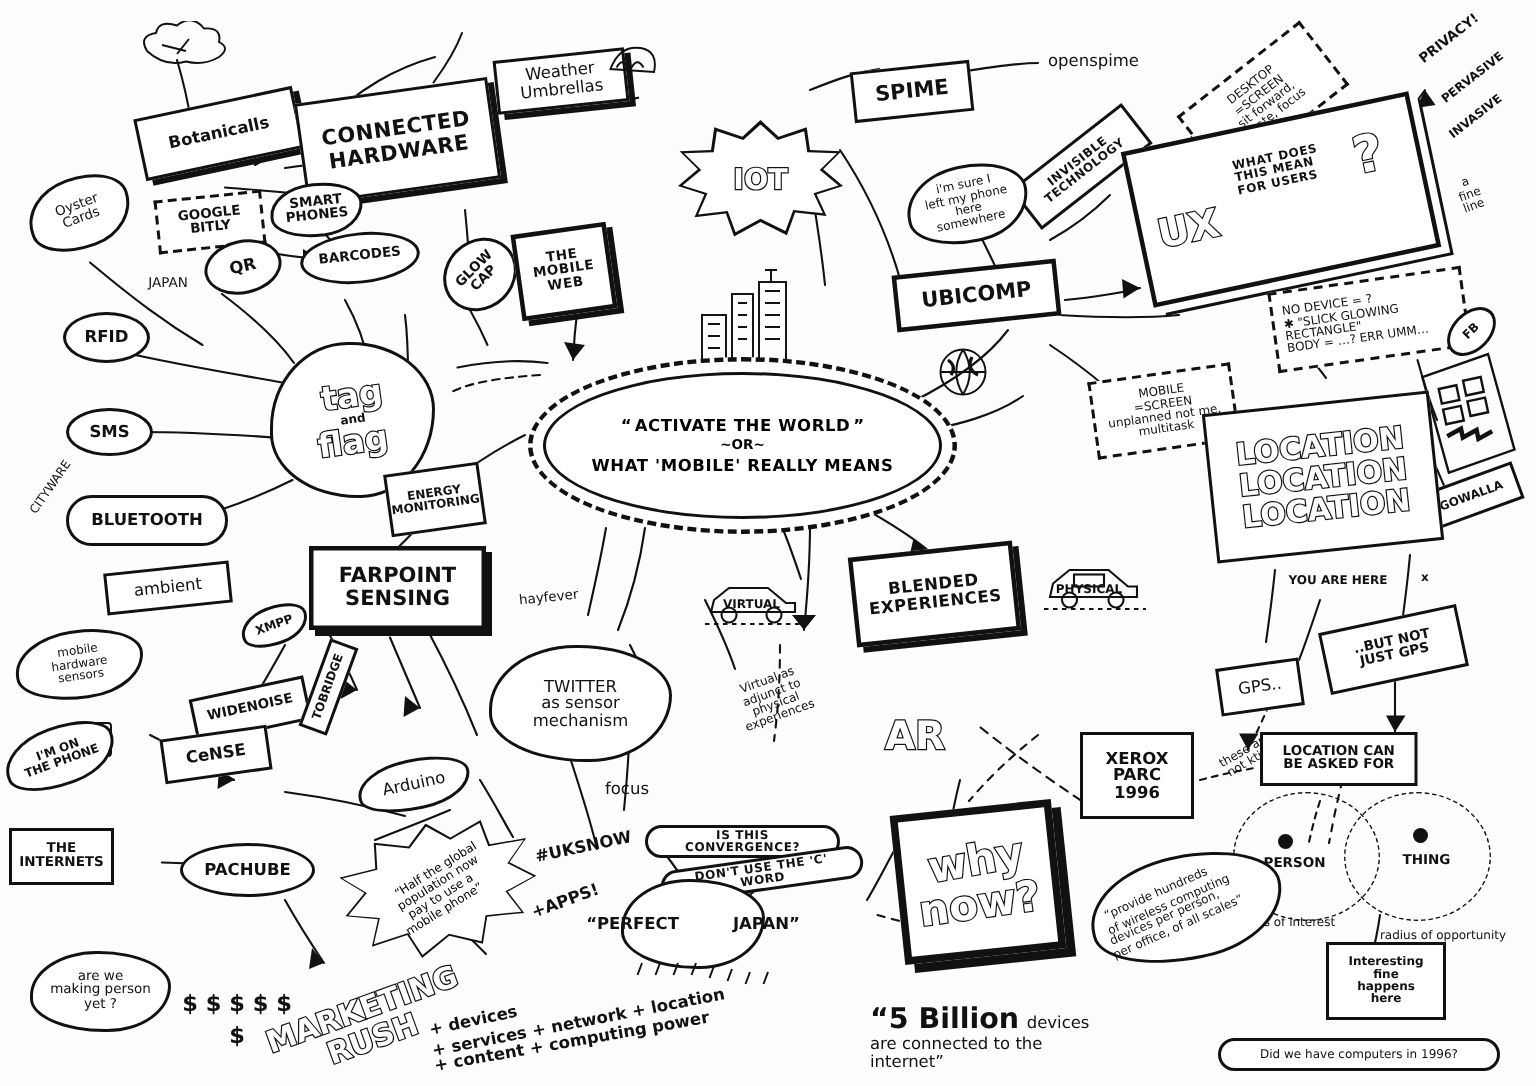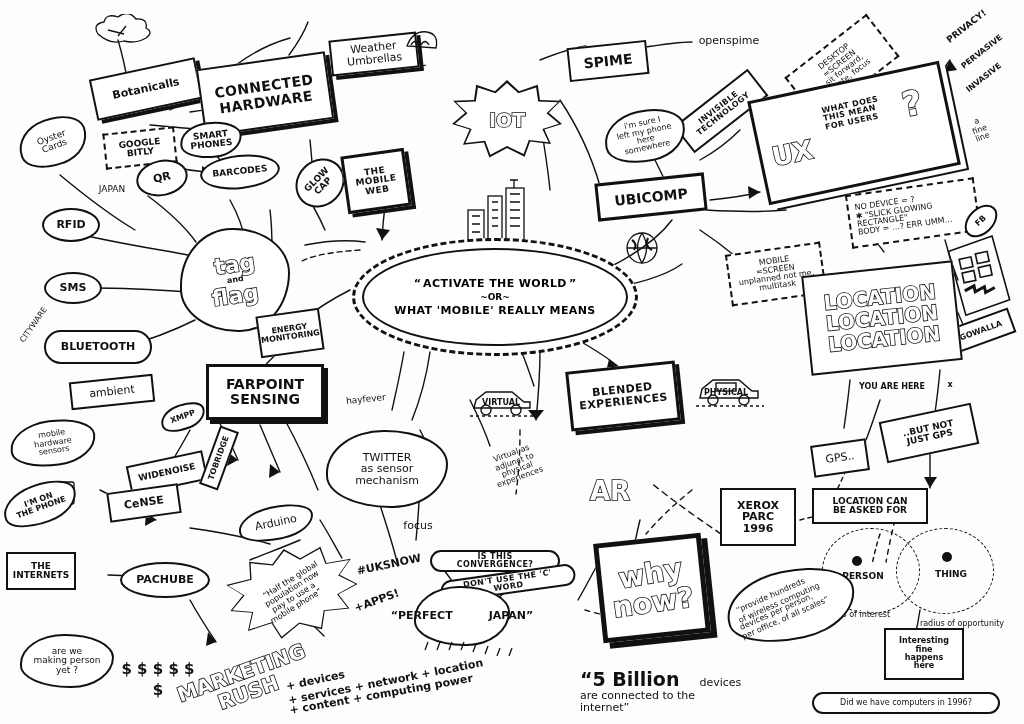--- a/index.html
+++ b/index.html
@@ -591,21 +591,21 @@
     <span>XEROX</span>
     <span>PARC</span>
     <span>1996</span>
   </div>
 
   <div class="n bare rot-30 xs" style="left:806px;top:490px;width:52px;height:28px;flex-direction:column;">
     <span>these are</span>
     <span>not kties</span>
   </div>
 
-  <div class="n box sm b" style="left:812px;top:488px;width:116px;height:36px;flex-direction:column;">
+  <div class="n box sm b" style="left:840px;top:488px;width:105px;height:36px;flex-direction:column;">
     <span>LOCATION CAN</span>
     <span>BE ASKED FOR</span>
   </div>
 
   <div class="n" style="left:822px;top:528px;width:98px;height:86px;border:1.6px dashed #111;border-radius:50%;background:transparent;"></div>
   <div class="n" style="left:896px;top:528px;width:98px;height:86px;border:1.6px dashed #111;border-radius:50%;background:transparent;"></div>
   <div class="n bare" style="left:852px;top:556px;width:10px;height:10px;background:#111;border-radius:50%;"></div>
   <div class="n bare" style="left:942px;top:552px;width:10px;height:10px;background:#111;border-radius:50%;"></div>
   <div class="n bare sm b" style="left:836px;top:570px;width:54px;height:14px;">
     <span>PERSON</span>
@@ -628,21 +628,21 @@
   </div>
 
   <div class="n box xs b" style="left:884px;top:628px;width:80px;height:52px;flex-direction:column;">
     <span>Interesting</span>
     <span>fine</span>
     <span>happens</span>
     <span>here</span>
   </div>
 
   <div class="n bare" style="left:580px;top:664px;width:240px;height:56px;flex-direction:column;align-items:flex-start;">
-    <div style="display:flex;align-items:baseline;gap:20px;">
+    <div style="display:flex;align-items:baseline;gap:5px;">
       <span class="b" style="font-size:19px;">“5 Billion</span>
       <span class="md">devices</span>
     </div>
     <span class="md">are connected to the</span>
     <span class="md">internet”</span>
   </div>
 
   <div class="n rnd xs" style="left:812px;top:692px;width:188px;height:22px;">
     <span>Did we have computers in 1996?</span>
   </div>

